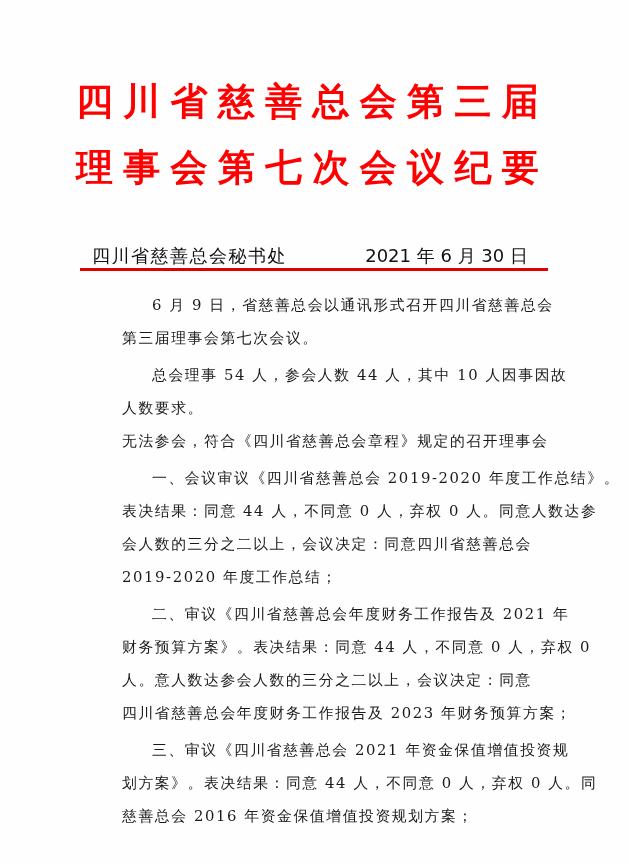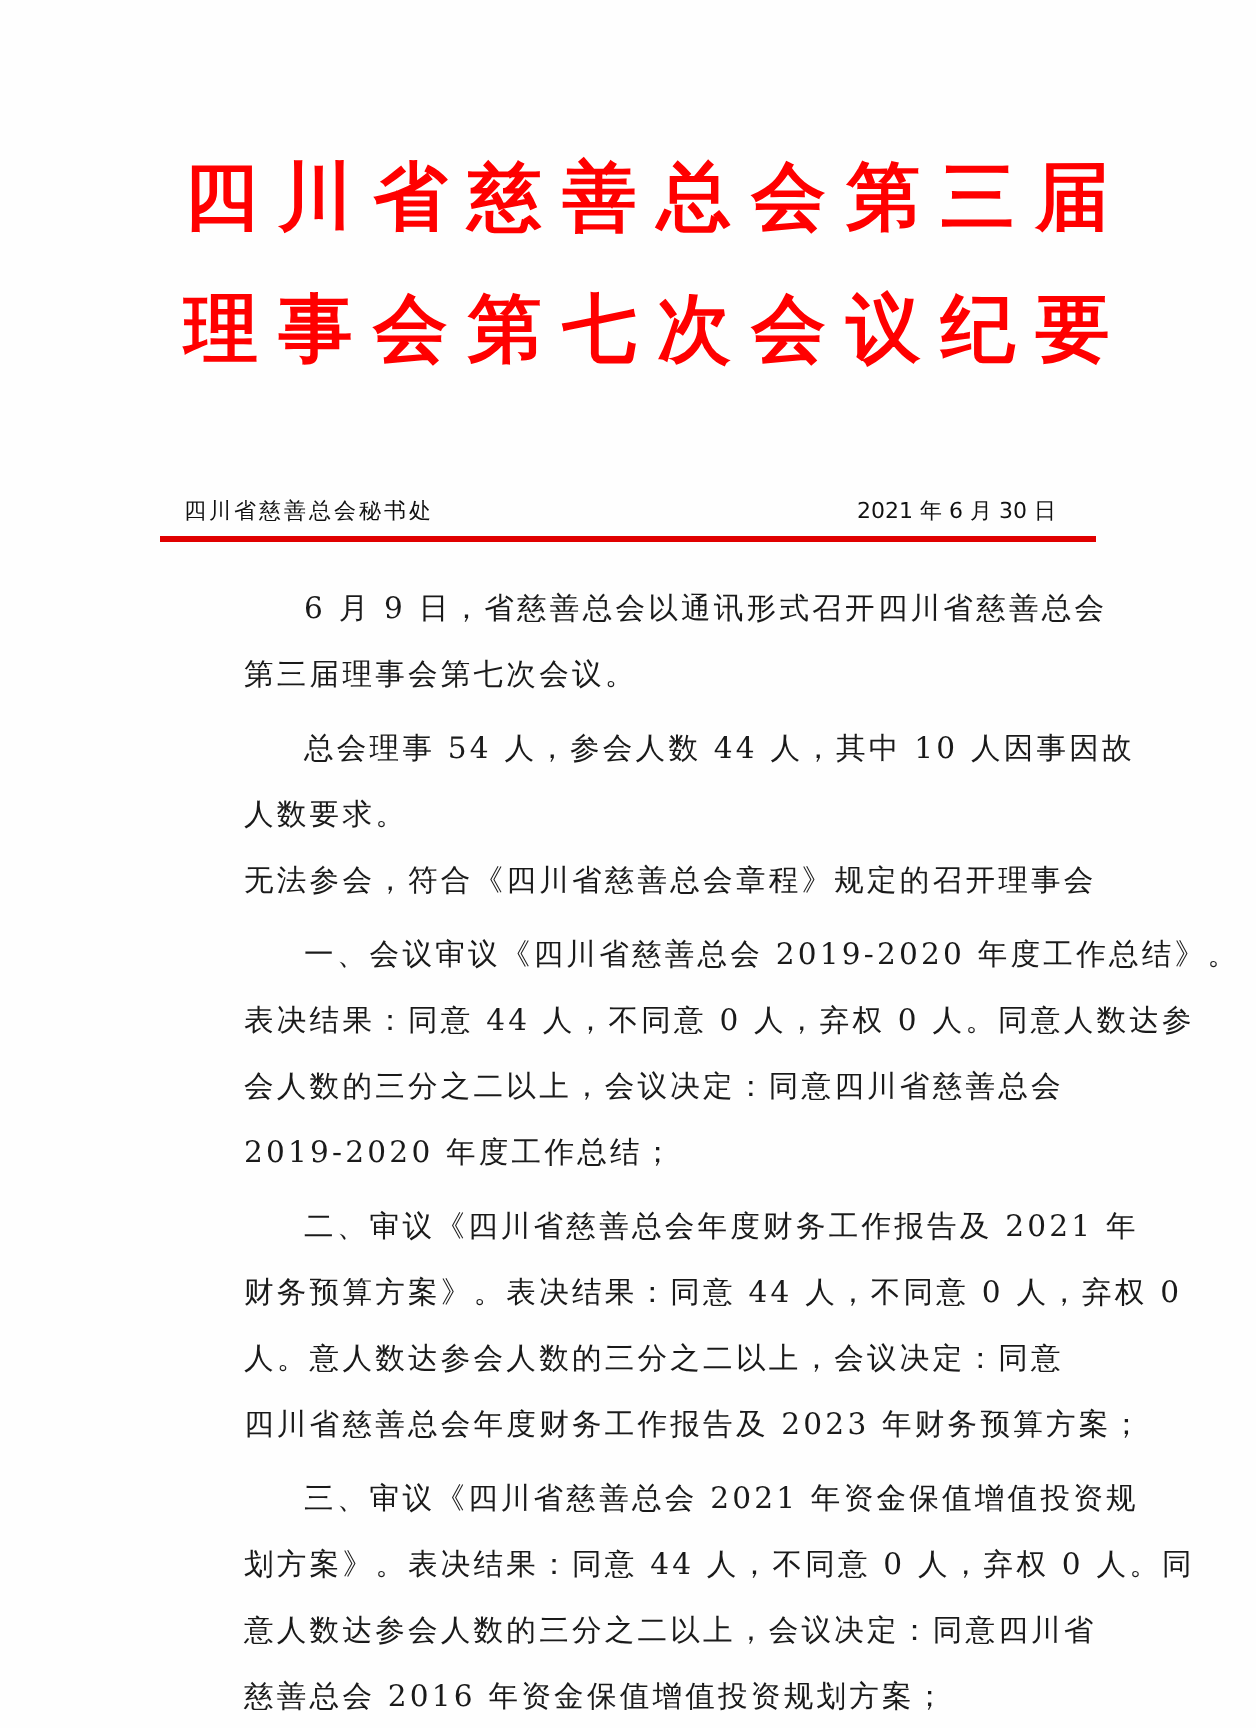--- a/index.html
+++ b/index.html
@@ -1,30 +1,30 @@
 <!DOCTYPE html>
 <html><head>
 <meta charset="utf-8">
 <style>
   html, body { margin: 0; padding: 0; background: #ffffff; }
   body { width: 628px; height: 864px; position: relative; overflow: hidden; }
   .page { position: absolute; left: 0; top: 0; width: 628px; height: 864px; background: #fefefe; }
   .title {
-    position: absolute; left: 92px; width: 440px;
-    font-family: Liberation Mono, monospace;
+    position: absolute; left: 76px; width: 440px;
+    font-family: Liberation Sans, sans-serif;
     font-weight: bold; color: #ff0000;
     font-size: 37px; line-height: 40px;
     letter-spacing: 10.3px; white-space: nowrap;
   }
   .title.l1 { top: 82px; }
   .title.l2 { top: 148px; text-align: right; }
   .meta {
     position: absolute; top: 245px; left: 92px; width: 440px; height: 22px;
     font-family: "DejaVu Sans", "Liberation Sans", sans-serif;
-    font-size: 11px; color: #111; line-height: 22px;
+    font-size: 18px; color: #111; line-height: 22px;
   }
   .meta .org { position: absolute; left: 0; letter-spacing: 1.5px; }
   .meta .date { position: absolute; right: 4px; }
   .rule { position: absolute; top: 268px; left: 80px; width: 468px; height: 3px; background: #e00000; }
   .body {
     position: absolute; top: 288px; left: 94px; width: 440px;
     font-family: "DejaVu Serif", "Liberation Serif", serif;
     font-size: 14.8px; color: #1a1a1a; line-height: 33px;
   }
   .para { margin: 0 0 4px 0; text-align: justify; }
@@ -62,17 +62,16 @@
     </p>
     <p class="para">
       <span class="line indent">二、审议《四川省慈善总会年度财务工作报告及 2021 年</span>
       <span class="line">财务预算方案》。表决结果：同意 44 人，不同意 0 人，弃权 0</span>
       <span class="line">人。意人数达参会人数的三分之二以上，会议决定：同意</span>
       <span class="line">四川省慈善总会年度财务工作报告及 2023 年财务预算方案；</span>
     </p>
     <p class="para">
       <span class="line indent">三、审议《四川省慈善总会 2021 年资金保值增值投资规</span>
       <span class="line">划方案》。表决结果：同意 44 人，不同意 0 人，弃权 0 人。同</span>
-      <span class="line">意人数达参会人数的三分之二以上，会议决定：同意四川省</span>
       <span class="line">慈善总会 2016 年资金保值增值投资规划方案；</span>
     </p>
   </div>
 </div>
 
 </body></html>

